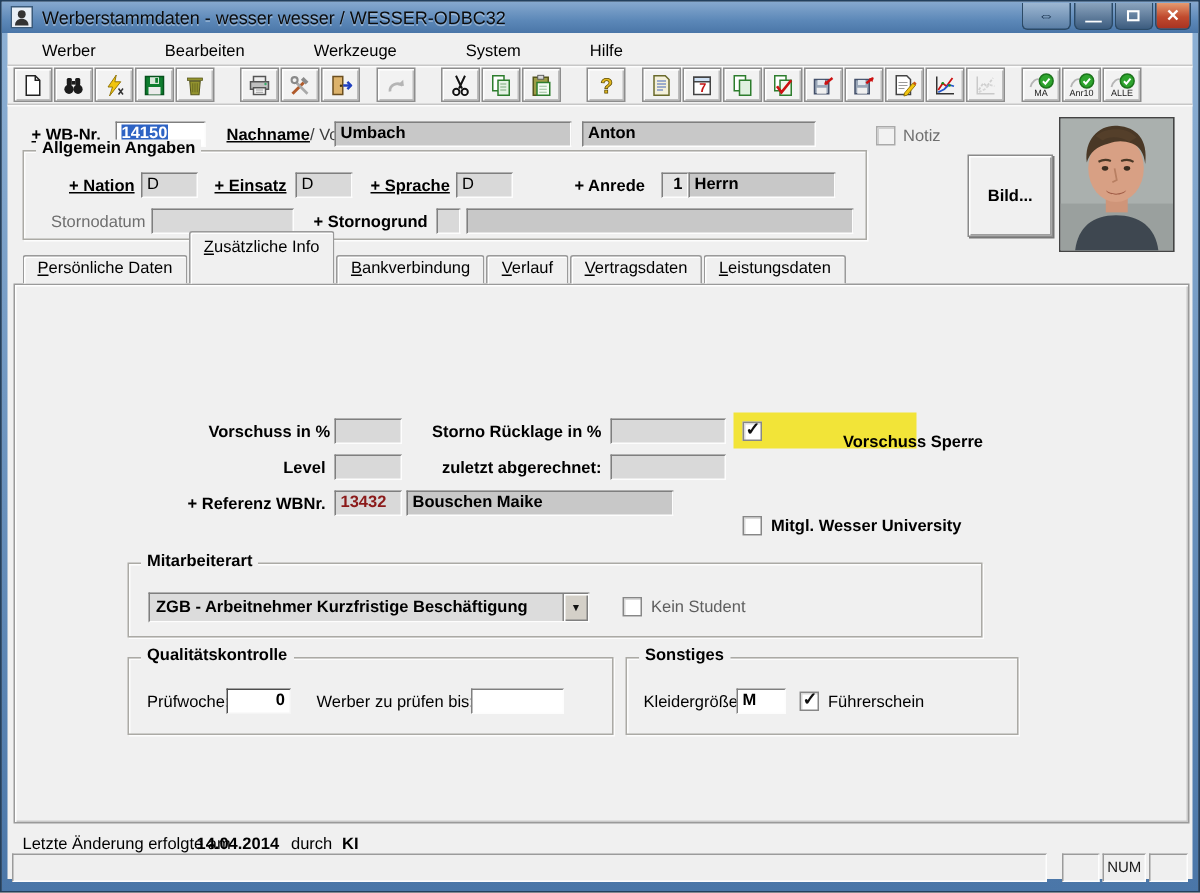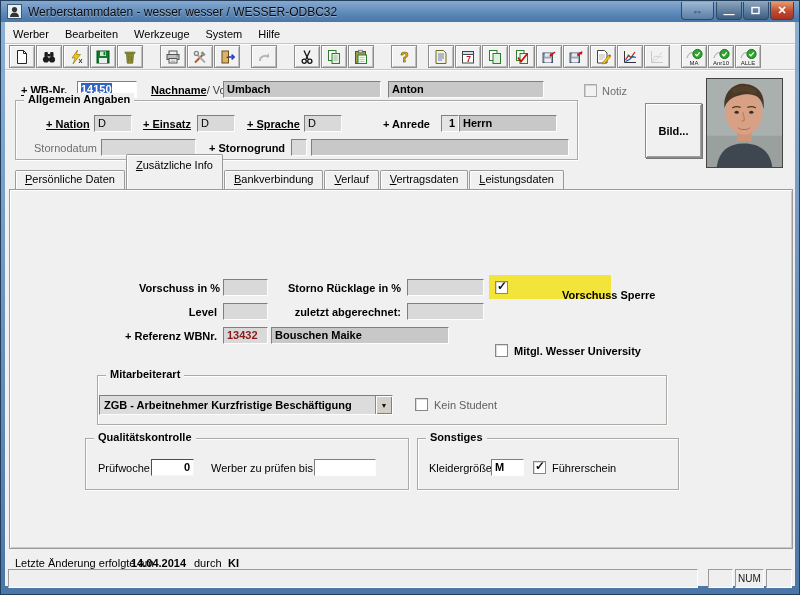--- a/index.html
+++ b/index.html
@@ -14,21 +14,21 @@
   .app-icon { width:15px; height:15px; margin-left:6px; flex:0 0 auto; }
   .winbtn { position:absolute; top:1px; height:18px; border:1px solid #2c4a66; border-top:none;
             border-radius:0 0 4px 4px; display:flex; align-items:center; justify-content:center;
             color:#fff; font-weight:bold; font-size:11px; cursor:default; }
   .winbtn.gray { background:linear-gradient(#9db7d2,#5b7fa6); }
   .winbtn.blue { background:linear-gradient(#8aa3bd,#3d5d80); }
   .winbtn.red  { background:linear-gradient(#e59a70,#c04a2e 55%,#a83322); }
   
   .client { position:absolute; left:4px; top:21px; right:4px; bottom:8px; background:#f0f0f0; }
   .menubar { position:absolute; left:4px; top:23px; right:4px; height:19px; display:flex; align-items:center; }
-  .menu-item { padding:2px 8px; cursor:default; }
+  .menu-item { padding:2px 23px; cursor:default; }
   .etch { position:absolute; left:4px; right:4px; height:2px;
           border-top:1px solid #c7c7c7; border-bottom:1px solid #fcfcfc; }
   
   .toolbar { position:absolute; left:8px; top:44px; height:24px; display:flex; align-items:flex-start; }
   .tb { width:26px; height:23px; margin-right:1px; background:#f2f2f2; border:1px solid #8d8d8d;
         box-shadow:inset 1px 1px 0 #fff, inset -1px -1px 0 #bdbdbd;
         display:flex; flex-direction:column; align-items:center; justify-content:center; cursor:default; }
   .tb svg { display:block; }
   .tb.dim svg { opacity:.38; filter:grayscale(1); }
   .tb .mini { font-size:6px; line-height:6px; color:#222; margin-top:-1px; }
@@ -368,21 +368,21 @@
   <div class="field" style="left:406px;top:302px;width:77px;z-index:6;"></div>
   <span class="lbl b" style="left:120px;top:329px;width:96px;text-align:right;z-index:6;">+ Referenz WBNr.</span>
   <div class="field" style="left:222px;top:326px;width:45px;color:#8b1a1a;font-weight:bold;z-index:6;">13432</div>
   <div class="field gfield" style="left:270px;top:326px;width:178px;z-index:6;">Bouschen Maike</div>
   <div class="hl" style="left:488px;top:274px;width:122px;height:24px;z-index:6;"></div>
   <span class="cb checked" style="left:494px;top:280px;z-index:7;"></span>
   <span class="lbl b" style="left:513px;top:288px;z-index:7;margin-left:48px;">Vorschuss Sperre</span>
   <span class="cb" style="left:494px;top:343px;z-index:7;"></span>
   <span class="lbl b" style="left:513px;top:344px;z-index:7;">Mitgl. Wesser University</span>
 
-  <div class="groupbox" style="left:96px;top:374px;width:570px;height:50px;z-index:5;">
+  <div class="groupbox" style="left:84px;top:374px;width:570px;height:50px;z-index:5;">
     <span class="legend">Mitarbeiterart</span>
   </div>
   <div class="combo" style="left:98px;top:394px;width:294px;z-index:6;">
     <span class="combo-text">ZGB - Arbeitnehmer Kurzfristige Beschäftigung</span>
     <span class="combo-btn">
         <span>▼</span>
       </span>
   </div>
   <span class="cb" style="left:414px;top:397px;z-index:6;"></span>
   <span class="lbl" style="left:433px;top:398px;color:#5e5e5e;z-index:6;">Kein Student</span>

